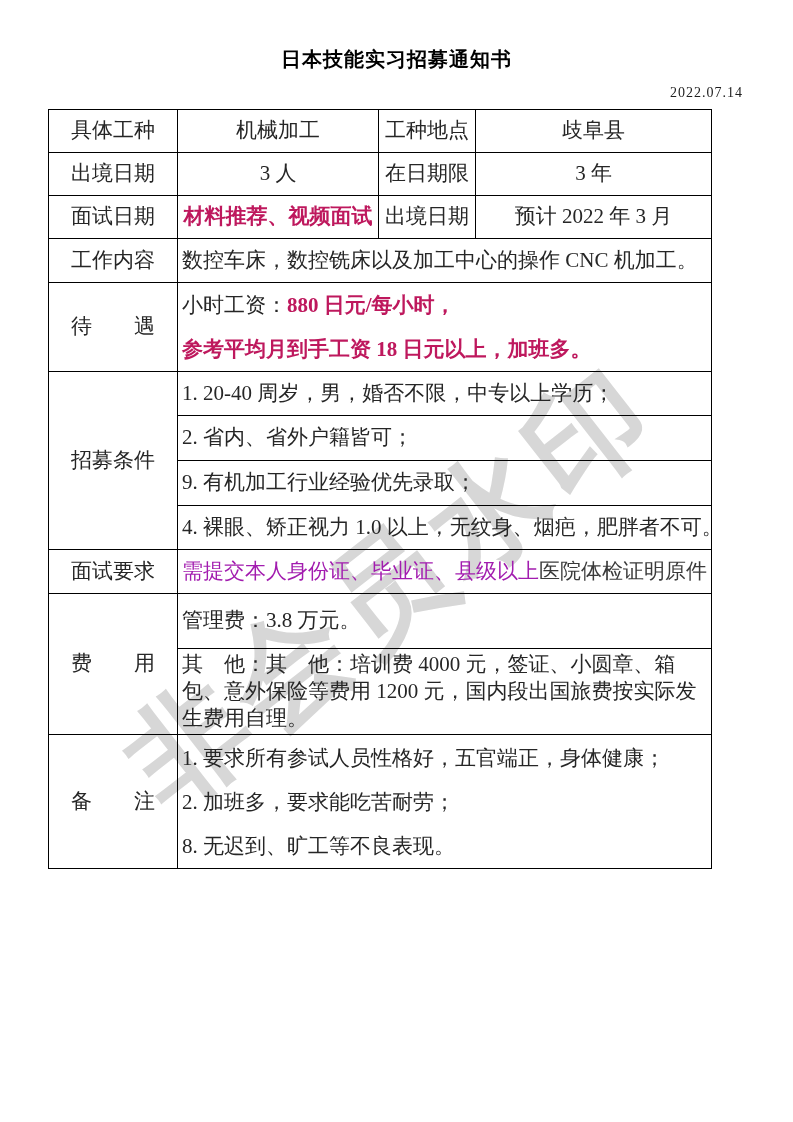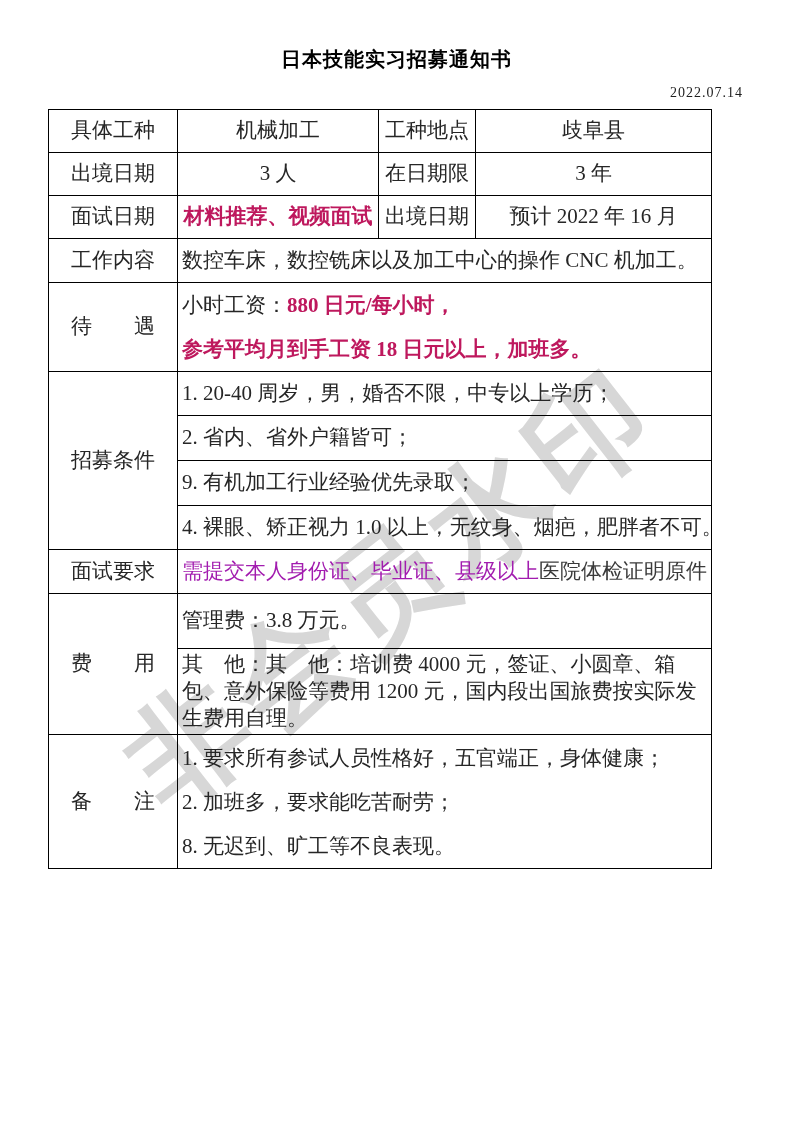--- a/index.html
+++ b/index.html
@@ -91,21 +91,21 @@
       <td class="label">出境日期</td>
       <td class="center">3 人</td>
       <td class="label">在日期限</td>
       <td class="center">3 年</td>
     </tr>
 
     <tr class="h43">
       <td class="label">面试日期</td>
       <td class="center red-bold">材料推荐、视频面试</td>
       <td class="label">出境日期</td>
-      <td class="center">预计 2022 年 16 月</td>
+      <td class="center">预计 2022 年 3 月</td>
     </tr>
 
     <tr class="h44">
       <td class="label">工作内容</td>
       <td colspan="3">
         <span class="nowrap">数控车床，数控铣床以及加工中心的操作 CNC 机加工。</span>
       </td>
     </tr>
 
     <tr class="h89">

